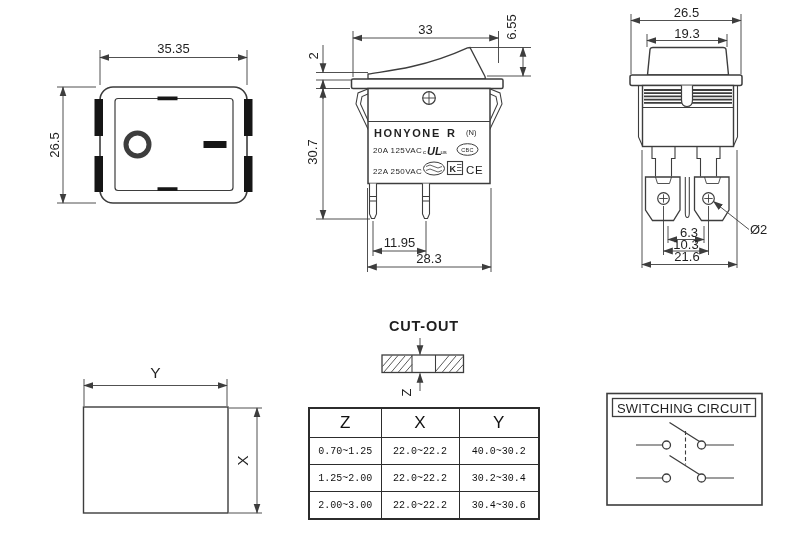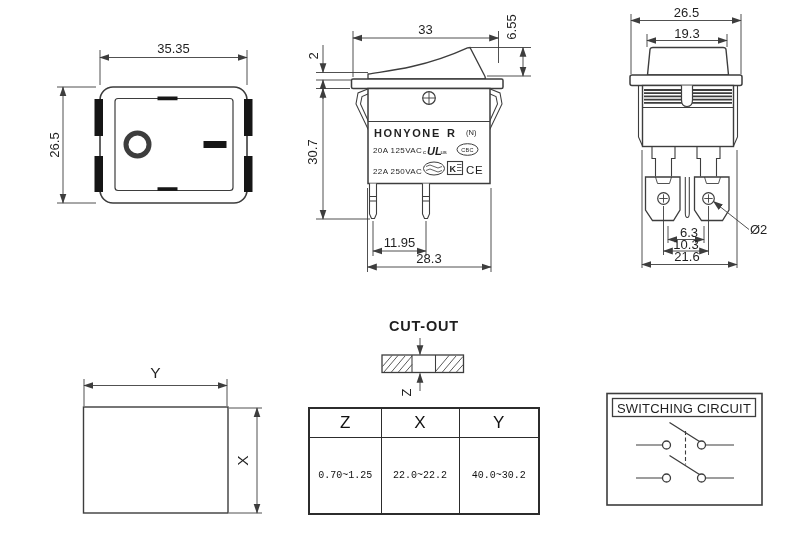--- a/index.html
+++ b/index.html
@@ -237,16 +237,26 @@
       <th>X</th>
       <th>Y</th>
     </tr>
   </thead>
   <tbody>
     <tr>
       <td>0.70~1.25</td>
       <td>22.0~22.2</td>
       <td>40.0~30.2</td>
     </tr>
+    <tr>
+      <td>1.25~2.00</td>
+      <td>22.0~22.2</td>
+      <td>30.2~30.4</td>
+    </tr>
+    <tr>
+      <td>2.00~3.00</td>
+      <td>22.0~22.2</td>
+      <td>30.4~30.6</td>
+    </tr>
   </tbody>
 </table>
 
 </div>
 
 </body></html>

